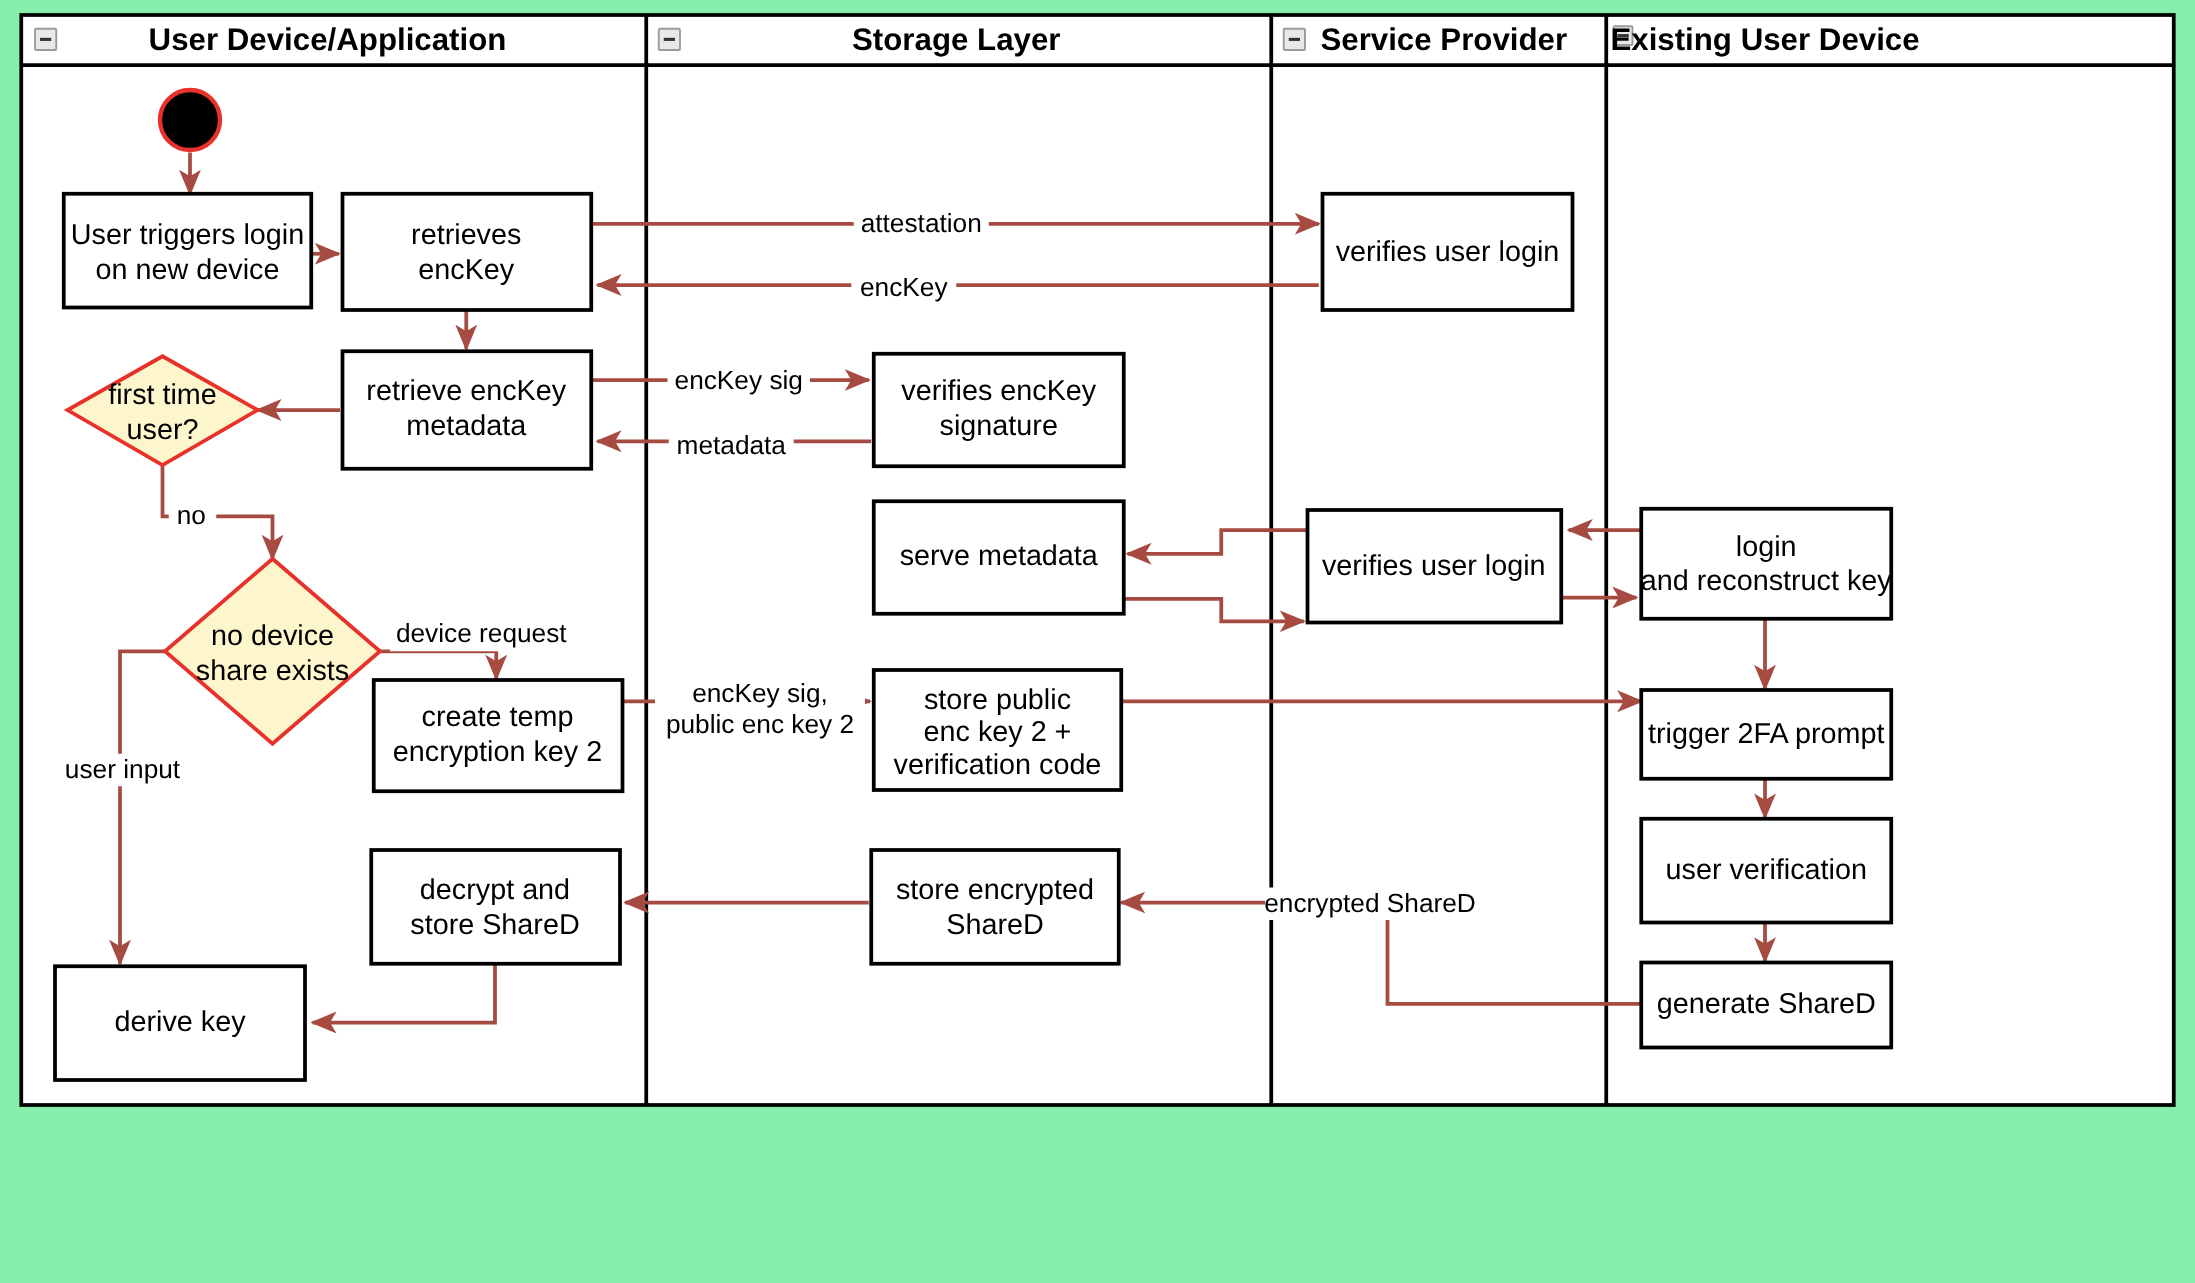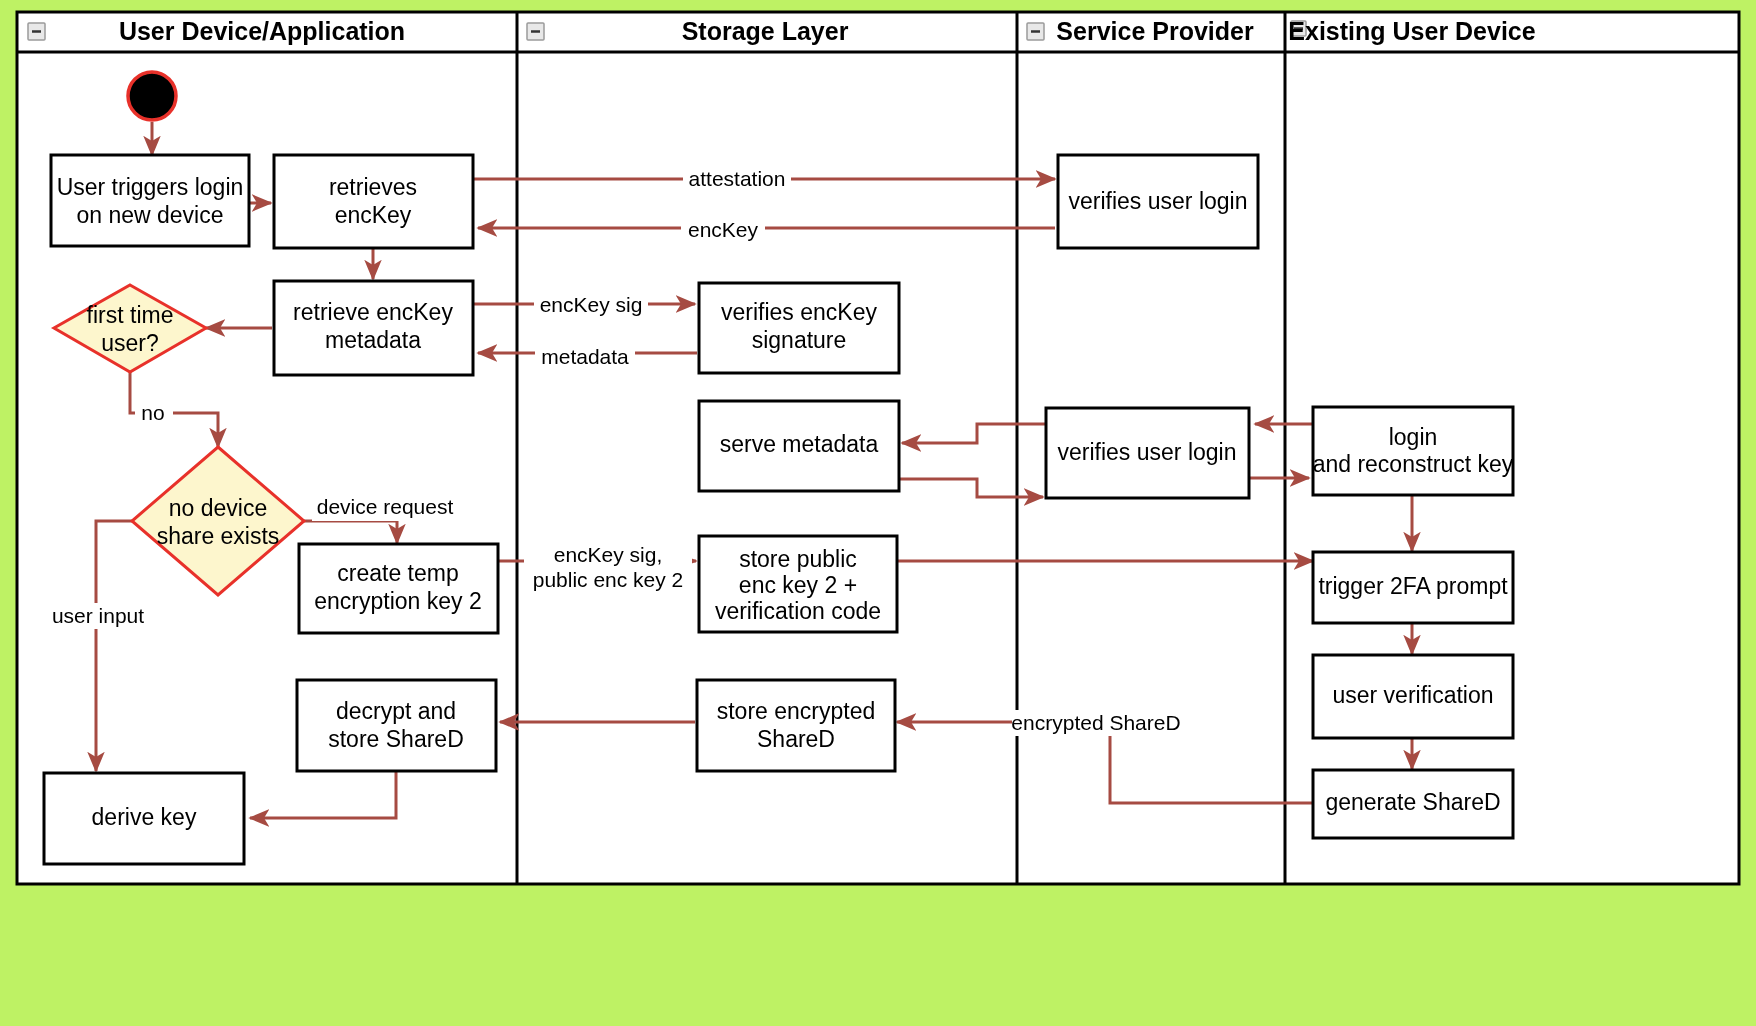--- a/index.html
+++ b/index.html
@@ -5,21 +5,21 @@
   html, body {
     margin: 0;
     padding: 0;
     background: #ffffff;
     font-family: "Liberation Sans", sans-serif;
   }
   #stage {
     position: relative;
     width: 1756px;
     height: 1026px;
-    background: #bef264;
+    background: #86efac;
     overflow: hidden;
   }
   svg#diagram {
     position: absolute;
     top: 0; left: 0;
     width: 1756px;
     height: 1026px;
   }
   .lane-header-text {
     font-family: "Liberation Sans", sans-serif;

